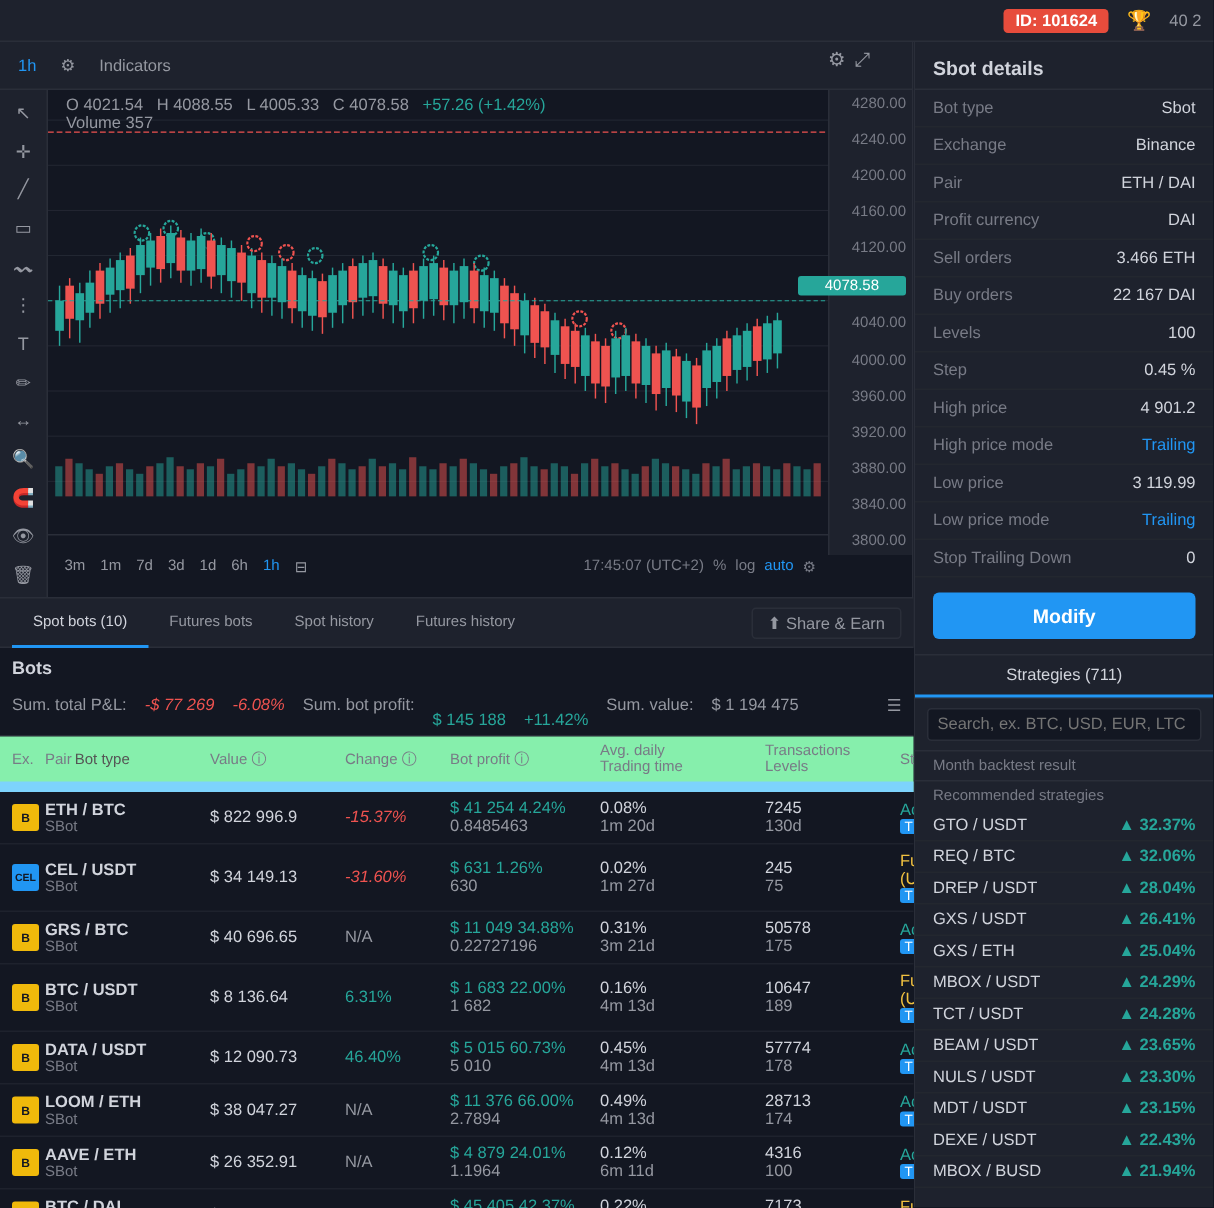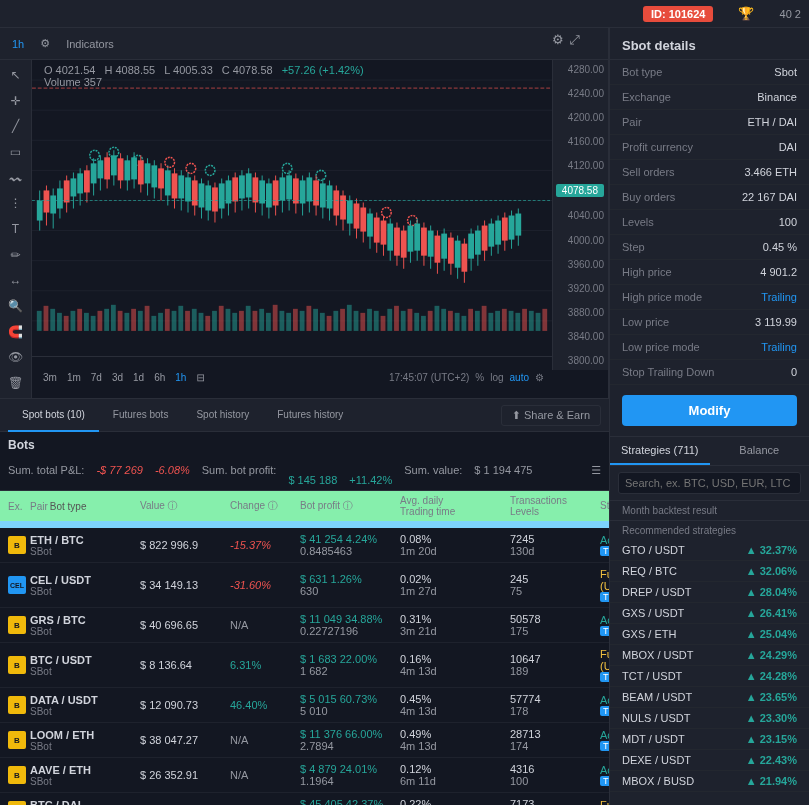--- a/index.html
+++ b/index.html
@@ -16,21 +16,21 @@
     }
 
     
     .top-bar {
       display: flex;
       align-items: center;
       justify-content: flex-end;
       background: #1e222d;
       padding: 4px 8px;
       height: 28px;
-      gap: 25px;
+      gap: 12px;
       border-bottom: 1px solid #2a2e39;
     }
     .top-bar-id {
       background: #e74c3c;
       color: white;
       padding: 2px 8px;
       border-radius: 3px;
       font-size: 11px;
       font-weight: bold;
     }
@@ -695,21 +695,21 @@
           <line x1="0" y1="140" x2="540" y2="140" stroke="#26a69a" stroke-width="0.7" stroke-dasharray="3,2"></line>
         </svg>
       </div>
 
       <div class="chart-right-scale">
         <span>4280.00</span>
         <span>4240.00</span>
         <span>4200.00</span>
         <span>4160.00</span>
         <span>4120.00</span>
-        <span style="background:#26a69a;color:white;padding:1px 6px;border-radius:2px;">4078.58</span>
+        <span style="background:#26a69a;color:white;padding:1px 18px;border-radius:2px;">4078.58</span>
         <span>4040.00</span>
         <span>4000.00</span>
         <span>3960.00</span>
         <span>3920.00</span>
         <span>3880.00</span>
         <span>3840.00</span>
         <span>3800.00</span>
       </div>
 
       <div class="chart-bottom-bar">
@@ -992,21 +992,20 @@
     </div>
     <div class="detail-row">
       <span class="detail-label">Stop Trailing Down</span>
       <span class="detail-value">0</span>
     </div>
 
     <button class="modify-btn">Modify</button>
 
     <div class="strategies-tabs">
       <div class="strat-tab active">Strategies (711)</div>
-      <div class="strat-tab">Balance</div>
     </div>
 
     <div class="strat-search">
       <input type="text" placeholder="Search, ex. BTC, USD, EUR, LTC" style="">
     </div>
 
     <div class="month-result-label">Month backtest result</div>
 
     <div class="recommended-label">Recommended strategies</div>
 

